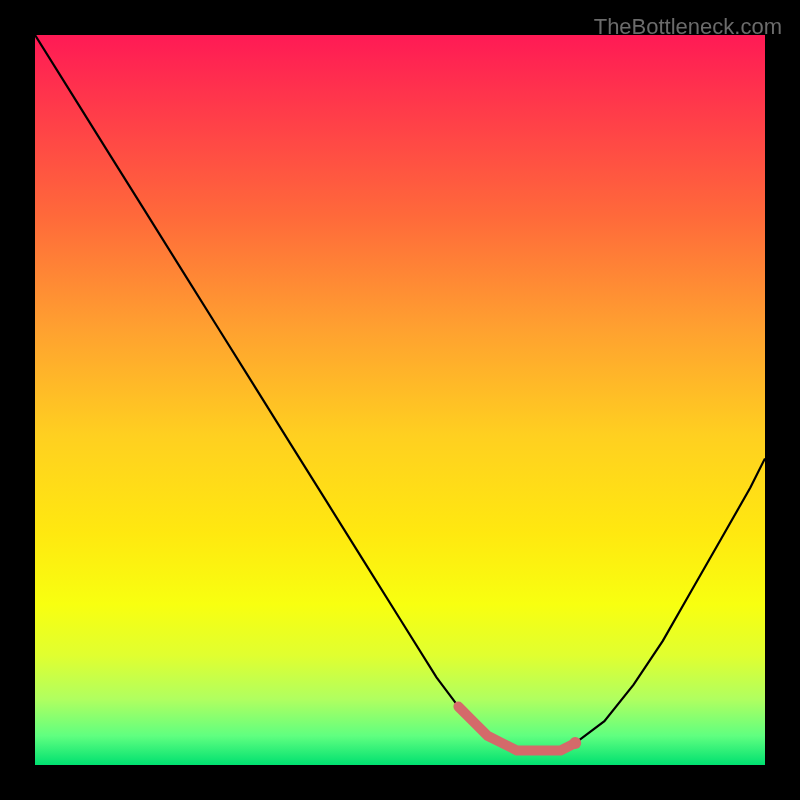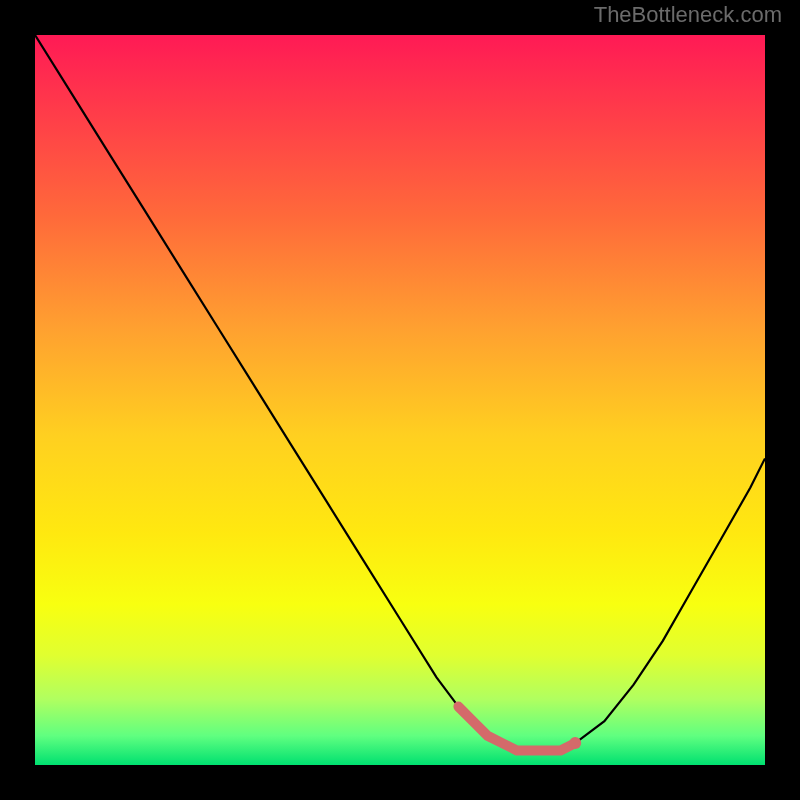--- a/index.html
+++ b/index.html
@@ -5,21 +5,21 @@
   * { margin: 0; padding: 0; box-sizing: border-box; }
   body {
     width: 800px;
     height: 800px;
     background: #000;
     position: relative;
     font-family: Arial, sans-serif;
   }
   .watermark {
     position: absolute;
-    top: 2px;
+    top: 14px;
     right: 18px;
     color: #6b6b6b;
     font-size: 22px;
     font-weight: 500;
     z-index: 10;
   }
   .plot-area {
     position: absolute;
     left: 35px;
     top: 35px;

